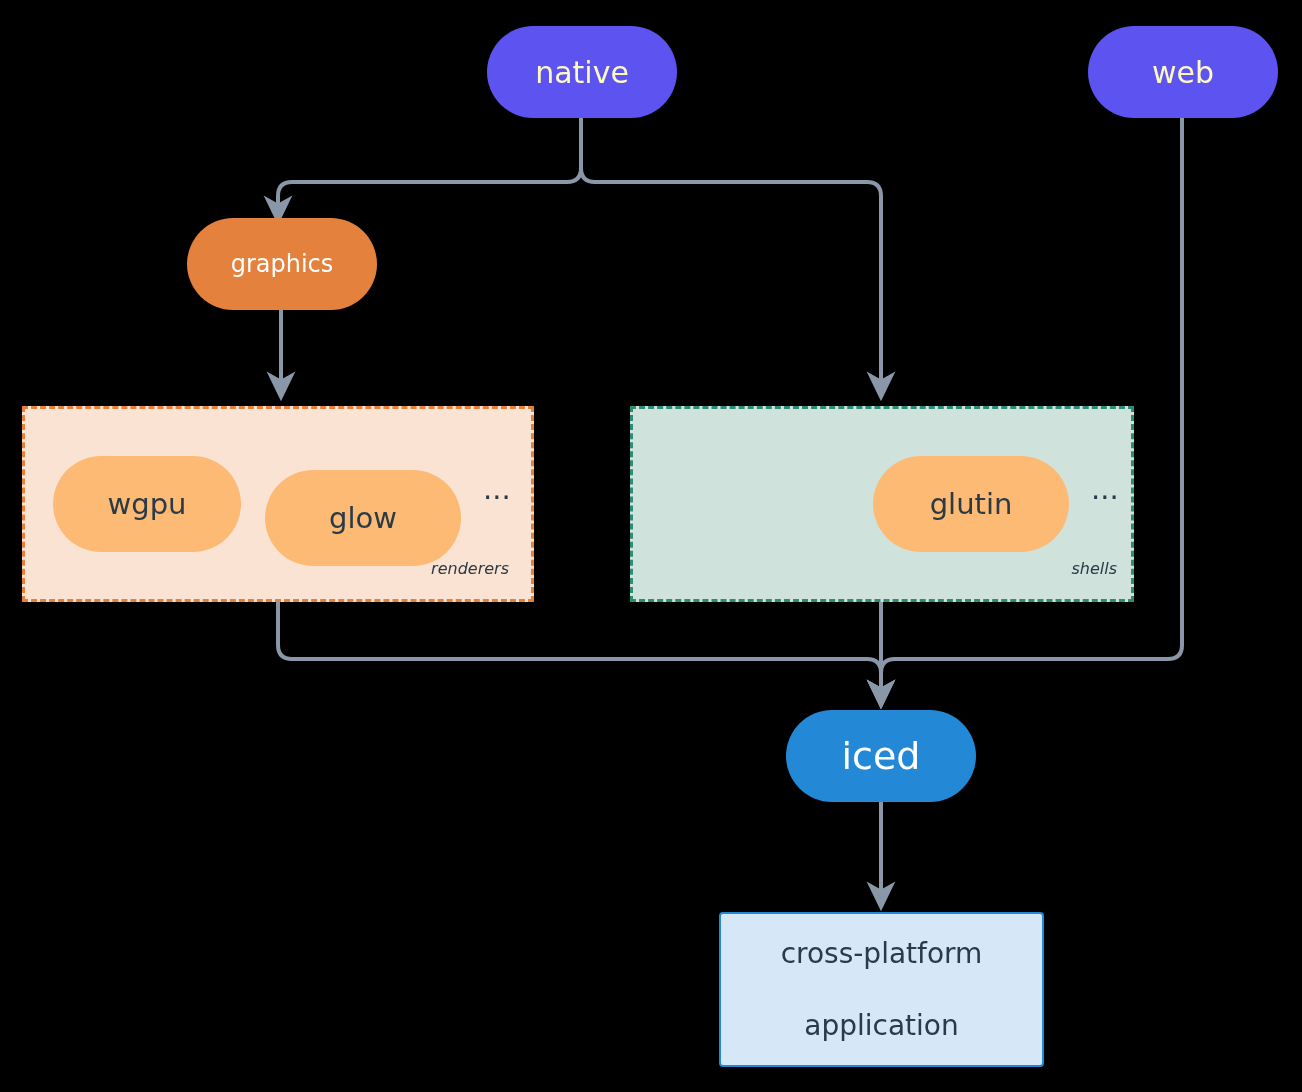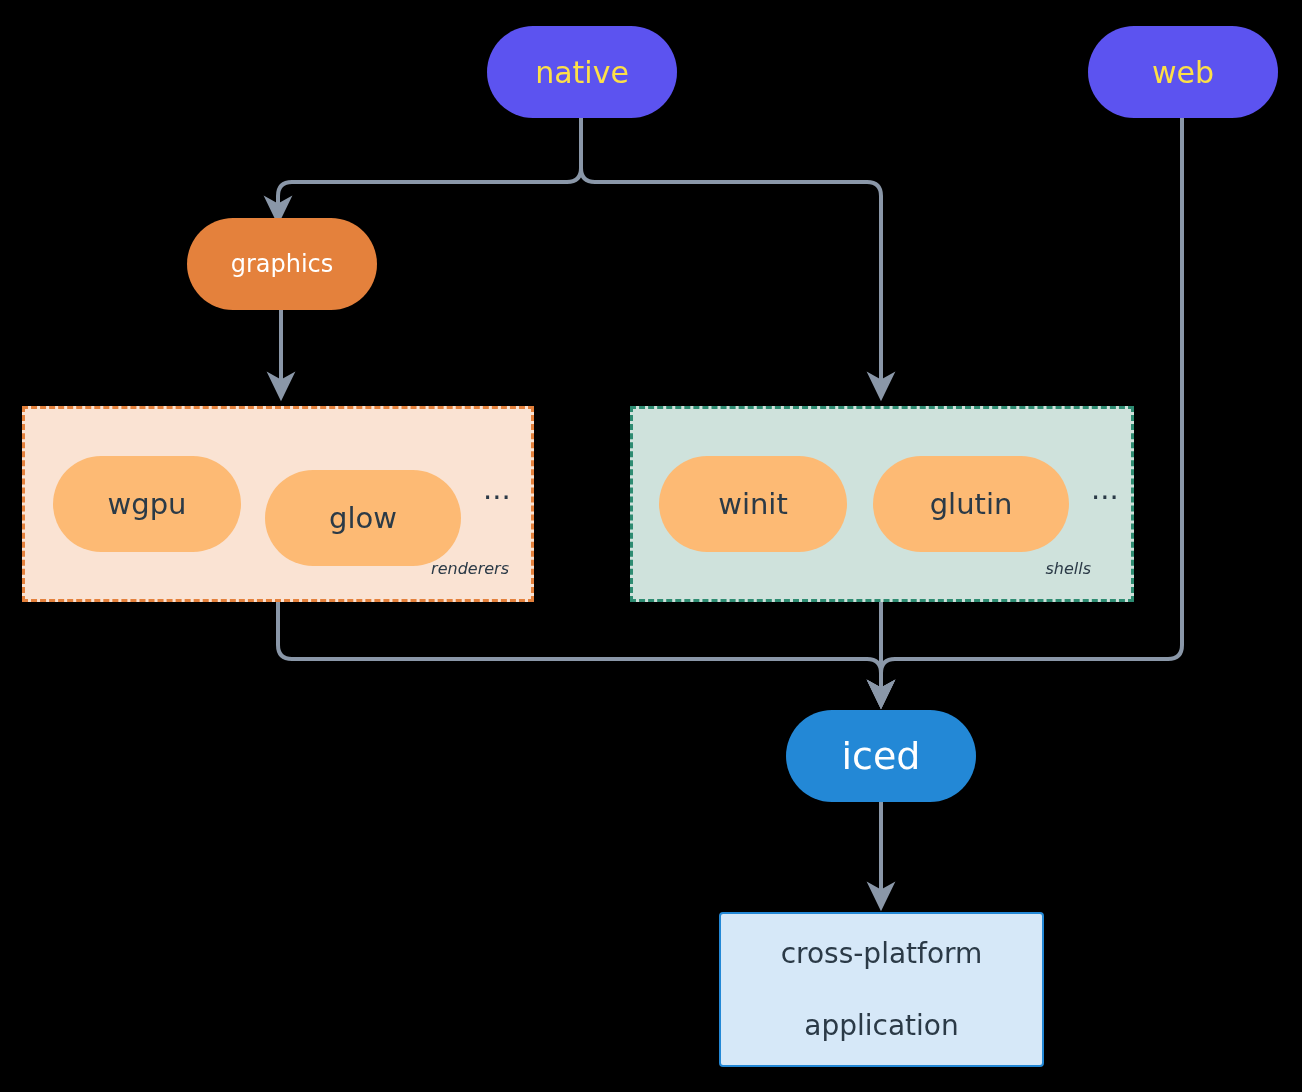--- a/index.html
+++ b/index.html
@@ -29,21 +29,21 @@
     align-items: center;
     justify-content: center;
     box-sizing: border-box;
     text-align: center;
   }
   .pill {
     border-radius: 60px;
   }
   .node-native, .node-web {
     background: #5C53F0;
-    color: #fde047;
+    color: #fef9c3;
     font-size: 30px;
   }
   .node-graphics {
     background: #E4813C;
     color: #FFFFFF;
     font-size: 24px;
   }
   .node-iced {
     background: #2388D6;
     color: #FFFFFF;
@@ -141,28 +141,25 @@
       <span>wgpu</span>
     </div>
     <div class="leaf" style="left:240px; top:40px; width:196px; height:96px;">
       <span>glow</span>
     </div>
     <div class="ellipsis" style="left:458px; top:66px;">...</div>
     <div class="group-label" style="right:22px; bottom:22px;">renderers</div>
   </div>
 
   <div class="group group-shells" style="left:630px; top:406px; width:504px; height:196px;">
-    <div class="leaf" style="left:26px; top:26px; width:188px; height:96px;">
-      <span>winit</span>
-    </div>
     <div class="leaf" style="left:240px; top:26px; width:196px; height:96px;">
       <span>glutin</span>
     </div>
     <div class="ellipsis" style="left:458px; top:66px;">...</div>
-    <div class="group-label" style="right:40px; bottom:22px;">shells</div>
+    <div class="group-label" style="right:14px; bottom:22px;">shells</div>
   </div>
 
   <div class="node pill node-iced" style="left:786px; top:710px; width:190px; height:92px;">
     <span>iced</span>
   </div>
 
   <div class="node node-app" style="left:719px; top:912px; width:325px; height:155px;">
     <span>cross-platform</span>
     <span>application</span>
   </div>

